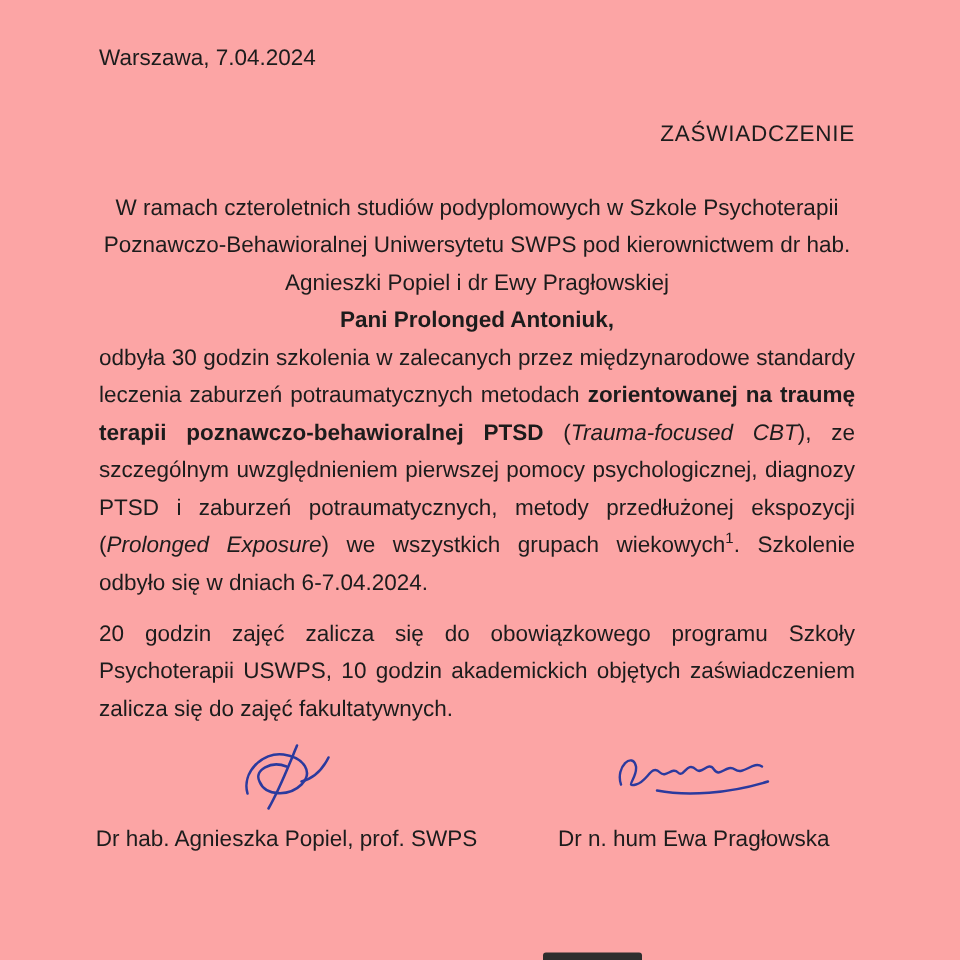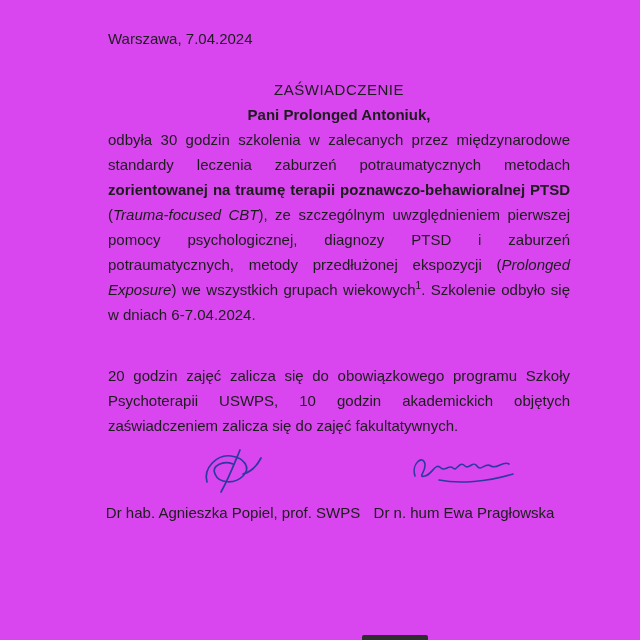--- a/index.html
+++ b/index.html
@@ -4,35 +4,35 @@
 <style>
   html, body {
     margin: 0;
     padding: 0;
     background: #ffffff;
   }
   .page {
     position: relative;
     width: 640px;
     height: 640px;
-    background: #d946ef;
+    background: #fca5a5;
     color: #1c1c1c;
     font-family: "Liberation Sans", sans-serif;
     font-size: 15px;
     line-height: 25px;
     box-sizing: border-box;
-    padding: 26px 70px 0 108px;
+    padding: 26px 70px 0 66px;
     overflow: hidden;
   }
   .place-date {
     text-align: left;
   }
   .doc-title {
     margin-top: 26px;
-    text-align: center;
+    text-align: right;
     letter-spacing: 0.5px;
   }
   .intro {
     margin-top: 24px;
     text-align: center;
   }
   .recipient {
     text-align: center;
     font-weight: bold;
   }
@@ -40,21 +40,21 @@
     text-align: justify;
   }
   .body-par .b { font-weight: bold; }
   .body-par .i { font-style: italic; }
   sup.fnote {
     font-size: 10px;
     line-height: 0;
     vertical-align: super;
   }
   .par2 {
-    margin-top: 36px;
+    margin-top: 9px;
     text-align: justify;
   }
   .trainers-label {
     margin-top: 30px;
     text-align: left;
   }
   .sig-row {
     margin-top: 6px;
     display: flex;
     justify-content: space-between;
@@ -88,20 +88,21 @@
 </style>
 </head>
 <body>
 
 <div class="page">
 
   <div class="place-date">Warszawa, 7.04.2024</div>
 
   <div class="doc-title">ZAŚWIADCZENIE</div>
 
+  <div class="intro">W ramach czteroletnich studiów podyplomowych w Szkole Psychoterapii Poznawczo-Behawioralnej Uniwersytetu SWPS pod kierownictwem dr hab. Agnieszki Popiel i dr Ewy Pragłowskiej</div>
 
   <div class="recipient">Pani Prolonged Antoniuk,</div>
 
   <div class="body-par"><span>odbyła 30 godzin szkolenia w zalecanych przez międzynarodowe standardy leczenia zaburzeń potraumatycznych metodach </span><span class="b">zorientowanej na traumę terapii poznawczo-behawioralnej PTSD</span><span> (</span><span class="i">Trauma-focused CBT</span><span>), ze szczególnym uwzględnieniem pierwszej pomocy psychologicznej, diagnozy PTSD i zaburzeń potraumatycznych, metody przedłużonej ekspozycji (</span><span class="i">Prolonged Exposure</span><span>) we wszystkich grupach wiekowych</span><sup class="fnote">1</sup><span>. Szkolenie odbyło się w dniach 6-7.04.2024.</span></div>
 
   <div class="par2">20 godzin zajęć zalicza się do obowiązkowego programu Szkoły Psychoterapii USWPS, 10 godzin akademickich objętych zaświadczeniem zalicza się do zajęć fakultatywnych.</div>
 
 
   <div class="sig-row">
 

